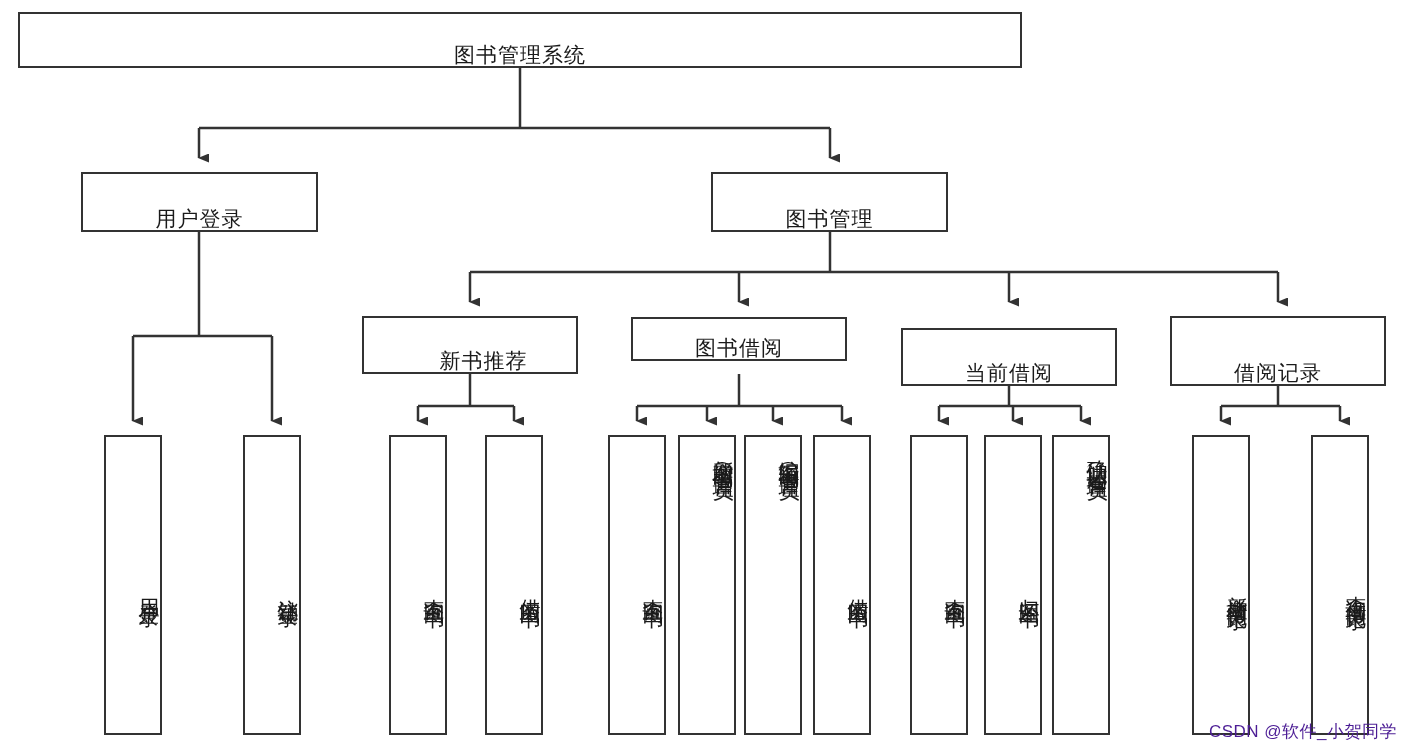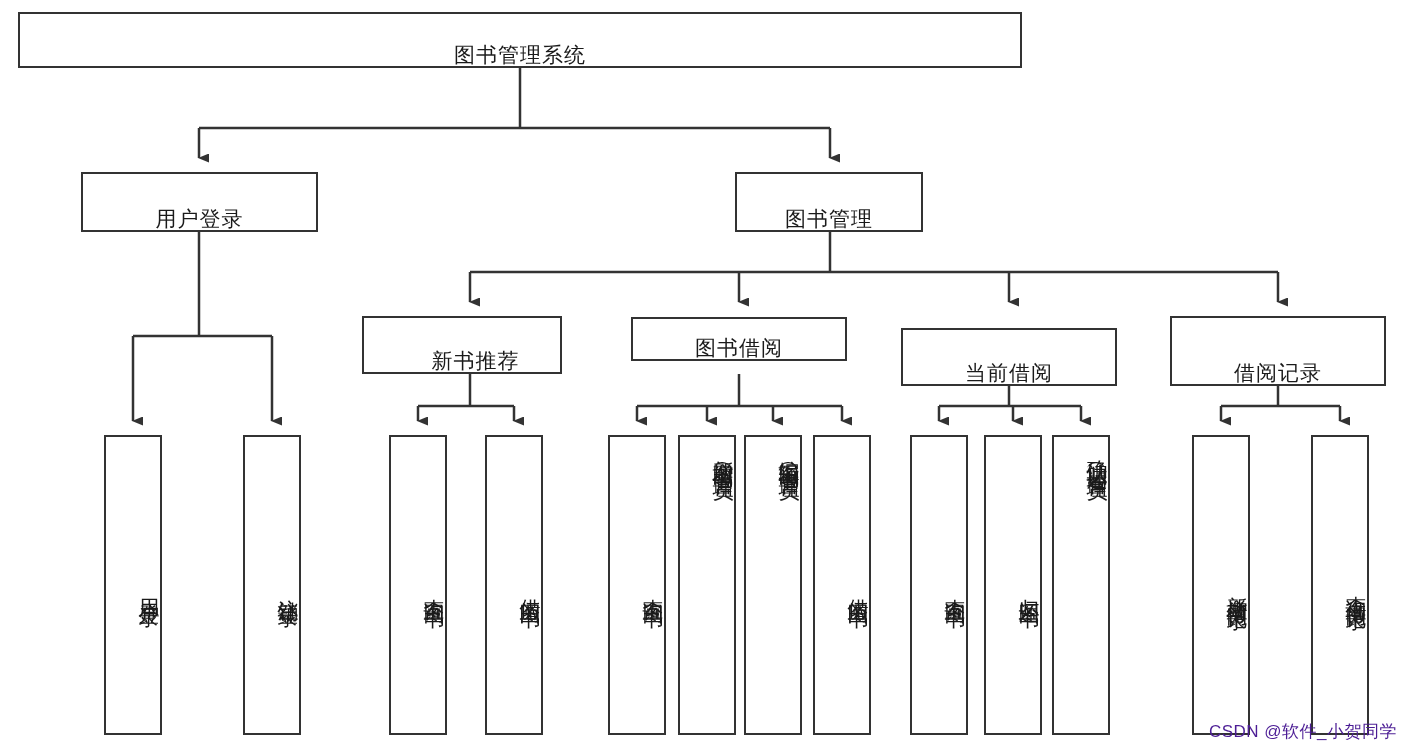--- a/index.html
+++ b/index.html
@@ -125,25 +125,25 @@
     </g>
   </svg>
 
   <div class="node-box horiz" style="left:18px;top:12px;width:1004px;height:56px;">
     <span class="node-label">图书管理系统</span>
   </div>
 
   <div class="node-box horiz" style="left:81px;top:172px;width:237px;height:60px;">
     <span class="node-label">用户登录</span>
   </div>
-  <div class="node-box horiz" style="left:711px;top:172px;width:188px;height:60px;margin-left:24px;">
+  <div class="node-box horiz" style="left:711px;top:172px;width:237px;height:60px;">
     <span class="node-label">图书管理</span>
   </div>
 
-  <div class="node-box horiz" style="left:362px;top:316px;width:200px;height:58px;padding-left:27px;">
+  <div class="node-box horiz" style="left:362px;top:316px;width:216px;height:58px;padding-left:27px;">
     <span class="node-label">新书推荐</span>
   </div>
   <div class="node-box horiz" style="left:631px;top:317px;width:216px;height:44px;">
     <span class="node-label">图书借阅</span>
   </div>
   <div class="node-box horiz" style="left:901px;top:328px;width:216px;height:58px;">
     <span class="node-label">当前借阅</span>
   </div>
   <div class="node-box horiz" style="left:1170px;top:316px;width:216px;height:70px;">
     <span class="node-label">借阅记录</span>

